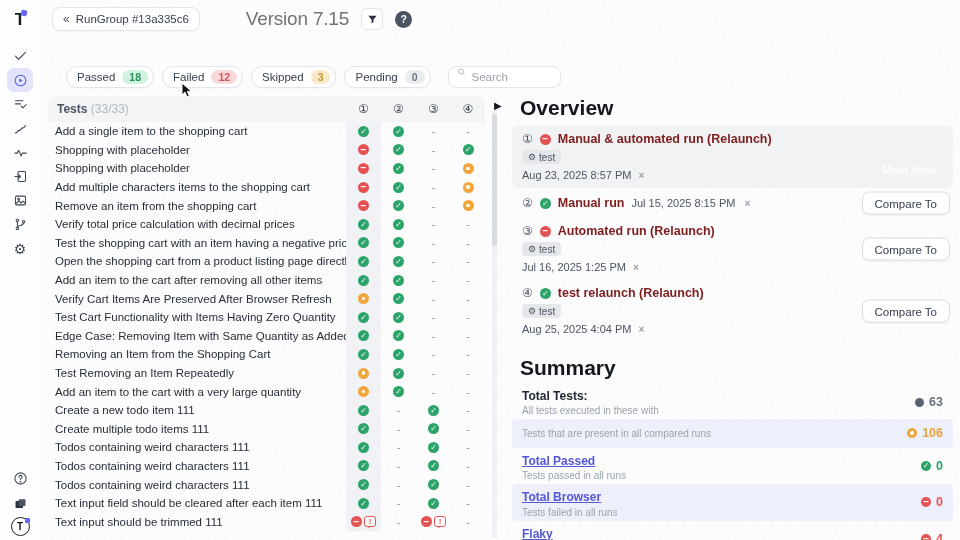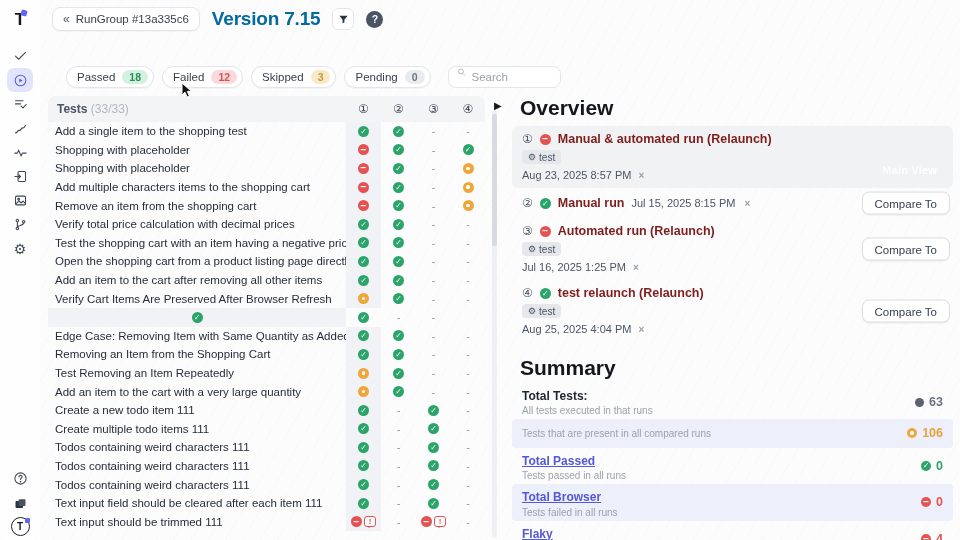--- a/index.html
+++ b/index.html
@@ -24,21 +24,21 @@
   .rail-btn.active svg { stroke:#5b5fe0; }
   .rail-btn .uni { font-size:14px; line-height:1; }
   .rail-bottom { position:absolute; bottom:4px; left:0; width:40px; display:flex; flex-direction:column; gap:2px; align-items:center; }
   .avatar-circle { width:19px; height:19px; border-radius:50%; border:1.8px solid #1c212b; display:flex; align-items:center; justify-content:center; font-weight:800; font-size:10px; color:#15181e; position:relative; background:#fff; }
   .avatar-circle i { position:absolute; right:-1px; top:0px; width:5px; height:5px; background:#6366f1; border-radius:1px; }
 
   
   .topbar { position:absolute; left:52px; top:7px; display:flex; align-items:center; gap:12px; }
   .back-btn { display:flex; align-items:center; gap:6px; background:#fff; border:1px solid #e3e5e9; border-radius:8px; height:24px; padding:0 10px; font-size:11.5px; color:#374151; box-shadow:0 1px 1px rgba(20,25,40,0.03); }
   .back-btn .chev { font-size:12px; color:#4b5563; }
-  .page-title { font-size:19px; font-weight:700; color:#0369a1; letter-spacing:-0.2px; }
+  .page-title { font-size:19px; font-weight:400; color:#737373; letter-spacing:-0.2px;margin-left:34px; }
   .funnel-btn { width:22px; height:22px; border:1px solid #e3e5e9; background:#fff; border-radius:6px; display:flex; align-items:center; justify-content:center; }
   .funnel-btn svg { width:11px; height:11px; fill:#2b3340; }
   .help-btn { width:17px; height:17px; border-radius:50%; background:#4a5463; color:#fff; font-size:10.5px; font-weight:700; display:flex; align-items:center; justify-content:center; }
 
   
   .filters { position:absolute; left:66px; top:66px; display:flex; align-items:center; gap:6px; }
   .chip { display:flex; align-items:center; gap:7px; background:#fff; border:1px solid #e3e5e9; border-radius:13px; height:22px; padding:0 5px 0 10px; font-size:11.5px; color:#374151; box-shadow:0 1px 1px rgba(20,25,40,0.03); }
   .badge { border-radius:10px; padding:1px 7px; font-size:10.5px; font-weight:600; }
   .badge.passed { background:#d2f1de; color:#259258; }
   .badge.failed { background:#f9d9d9; color:#d95353; }
@@ -234,21 +234,21 @@
     <div class="tt">
       <b>Tests</b> <span>(33/33)</span>
     </div>
     <div class="colnum">①</div>
     <div class="colnum">②</div>
     <div class="colnum">③</div>
     <div class="colnum">④</div>
   </div>
   <div id="rows">
       <div class="trow">
-        <div class="tname">Add a single item to the shopping test</div>
+        <div class="tname">Add a single item to the shopping cart</div>
         <div class="cell c1">
           <span class="st passed">✓</span>
         </div>
         <div class="cell">
           <span class="st passed">✓</span>
         </div>
         <div class="cell">
           <span class="dash">-</span>
         </div>
         <div class="cell">
@@ -384,20 +384,21 @@
           <span class="st passed">✓</span>
         </div>
         <div class="cell">
           <span class="dash">-</span>
         </div>
         <div class="cell">
           <span class="dash">-</span>
         </div>
       </div>
       <div class="trow">
+        <div class="tname">Test Cart Functionality with Items Having Zero Quantity</div>
         <div class="cell c1">
           <span class="st passed">✓</span>
         </div>
         <div class="cell">
           <span class="st passed">✓</span>
         </div>
         <div class="cell">
           <span class="dash">-</span>
         </div>
         <div class="cell">
@@ -624,21 +625,21 @@
           <span class="run-x">×</span>
         </div><button class="compare-btn">Compare To</button></article>
     </div>
 
   <div class="summary">
     <h2 class="sec-title">Summary</h2>
     <div class="srows" id="summary-rows">
         <div class="srow">
           <div>
             <div class="s-label">Total Tests:</div>
-            <div class="s-desc">All tests executed in that runs</div>
+            <div class="s-desc">All tests executed in these with</div>
           </div>
           <div class="s-val">
             <span class="dot-icon"></span>
             <span class="num-gray">63</span>
           </div>
         </div>
         <div class="srow shaded">
           <div>
             <div class="s-desc">Tests that are present in all compared runs</div>
           </div>

